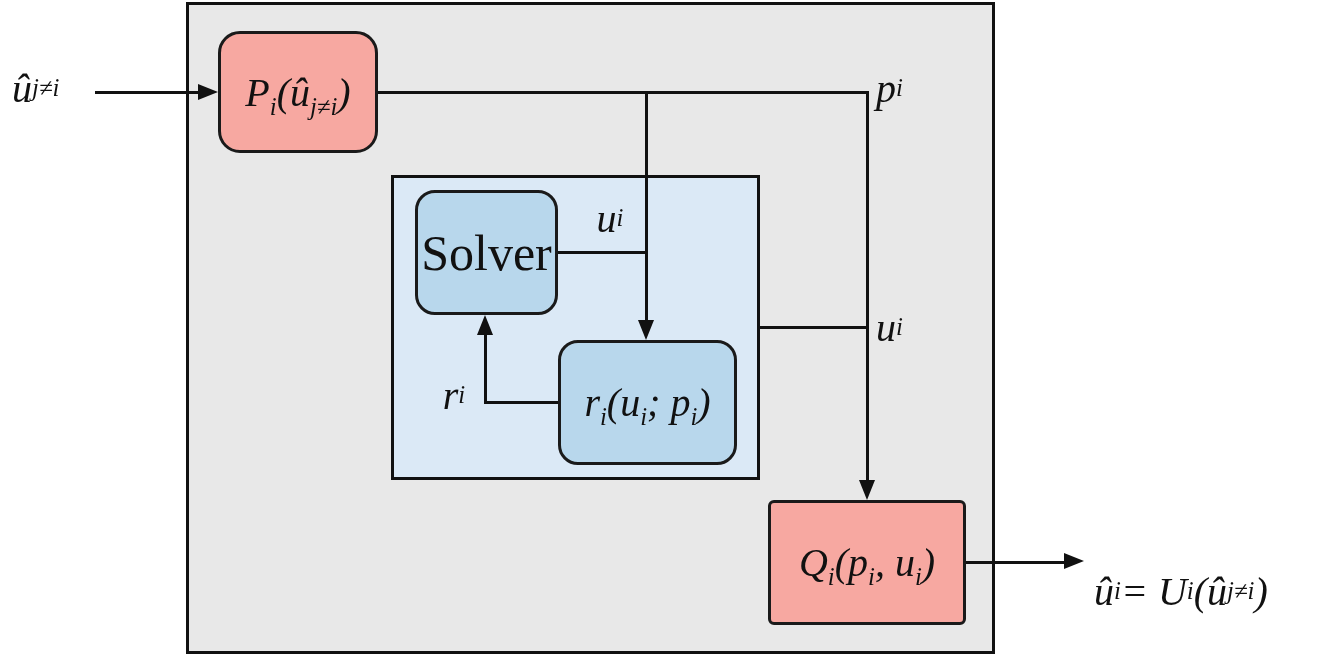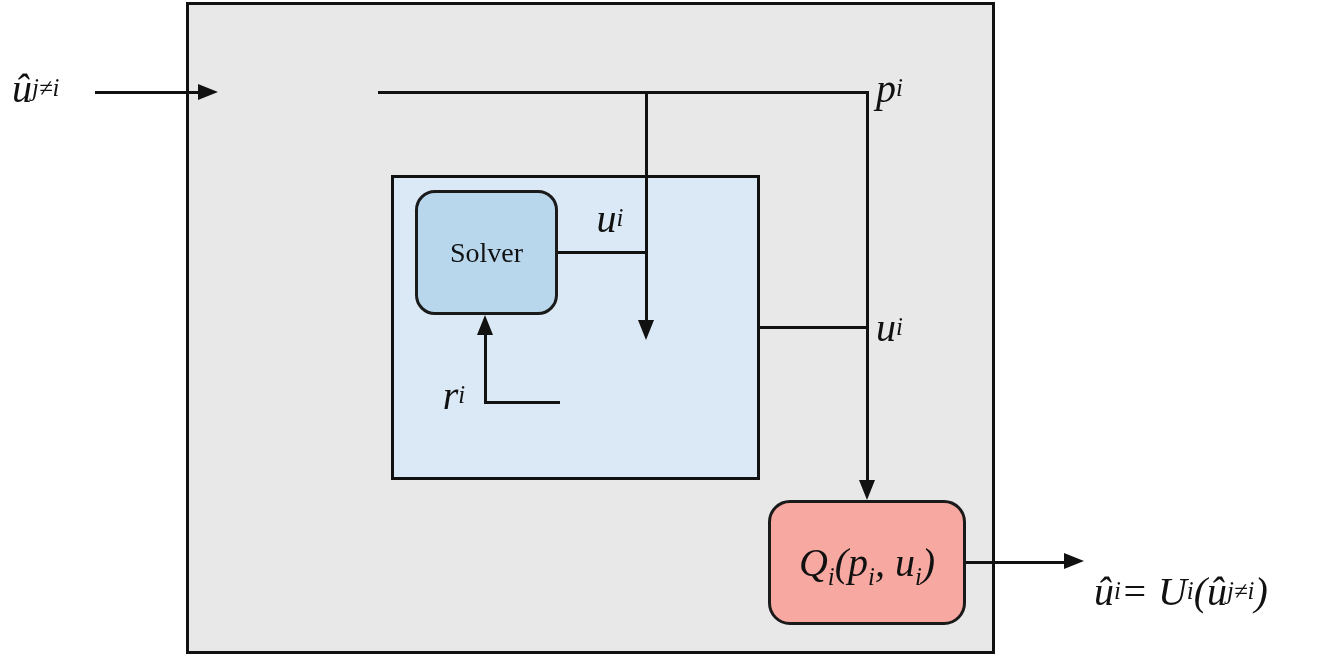--- a/index.html
+++ b/index.html
@@ -15,21 +15,21 @@
     position:absolute;left:391px;top:175px;width:369px;height:305px;
     box-sizing:border-box;border:3px solid #111;background:var(--inner_bg,#dbe9f6);
   }
   .node{
     position:absolute;box-sizing:border-box;border:3px solid #1a1a1a;
     display:flex;align-items:center;justify-content:center;
   }
   .node.pink{background:var(--node_pink,#f7a8a1);border-radius:22px;}
   .node.blue{background:var(--node_blue,#b8d7ec);border-radius:20px;}
   .math{font-style:italic;font-size:40px;white-space:nowrap;}
-  .upright{font-style:normal;font-size:28px;white-space:nowrap;}
+  .upright{font-style:normal;font-size:50px;white-space:nowrap;}
   sub{font-size:62%;line-height:0;}
   .hline,.vline{position:absolute;background:#111;}
   .hline{height:2.5px;}
   .vline{width:2.5px;}
   .arrow{position:absolute;width:0;height:0;}
   .arrow.right{border-top:8px solid transparent;border-bottom:8px solid transparent;border-left:20px solid #111;}
   .arrow.down{border-left:8px solid transparent;border-right:8px solid transparent;border-top:20px solid #111;}
   .arrow.up{border-left:8px solid transparent;border-right:8px solid transparent;border-bottom:20px solid #111;}
   .lbl{position:absolute;display:flex;align-items:center;}
   .lbl.center{justify-content:center;}
@@ -45,24 +45,30 @@
   <div class="hline" style="left:95px;top:91px;width:105px;"></div>
   <div class="hline" style="left:378px;top:91px;width:490px;"></div>
   <div class="vline" style="left:866px;top:91px;height:392px;"></div>
   <div class="vline" style="left:645px;top:92px;height:232px;"></div>
   <div class="hline" style="left:558px;top:251px;width:89px;"></div>
   <div class="hline" style="left:760px;top:326px;width:107px;"></div>
   <div class="hline" style="left:484px;top:401px;width:76px;"></div>
   <div class="vline" style="left:484px;top:333px;height:70px;"></div>
   <div class="hline" style="left:966px;top:561px;width:98px;"></div>
 
+  <div class="node pink" style="left:218px;top:31px;width:160px;height:122px;">
+    <span class="math">P<sub>i</sub>(û<sub>j≠i</sub>)</span>
+  </div>
   <div class="node blue" style="left:415px;top:190px;width:143px;height:125px;">
     <span class="upright">Solver</span>
   </div>
-  <div class="node pink" style="left:768px;top:500px;width:198px;height:125px;">
+  <div class="node blue" style="left:558px;top:340px;width:179px;height:125px;">
+    <span class="math">r<sub>i</sub>(u<sub>i</sub>; p<sub>i</sub>)</span>
+  </div>
+  <div class="node pink" style="left:768px;top:500px;width:198px;height:125px;border-radius:6px;">
     <span class="math">Q<sub>i</sub>(p<sub>i</sub>, u<sub>i</sub>)</span>
   </div>
 
   <div class="arrow right" style="left:198px;top:84px;"></div>
   <div class="arrow down" style="left:638px;top:320px;"></div>
   <div class="arrow up" style="left:477px;top:315px;"></div>
   <div class="arrow down" style="left:859px;top:480px;"></div>
   <div class="arrow right" style="left:1064px;top:553px;"></div>
 
   <div class="lbl math" style="left:12px;top:58px;height:60px;">û<sub>j≠i</sub></div>

